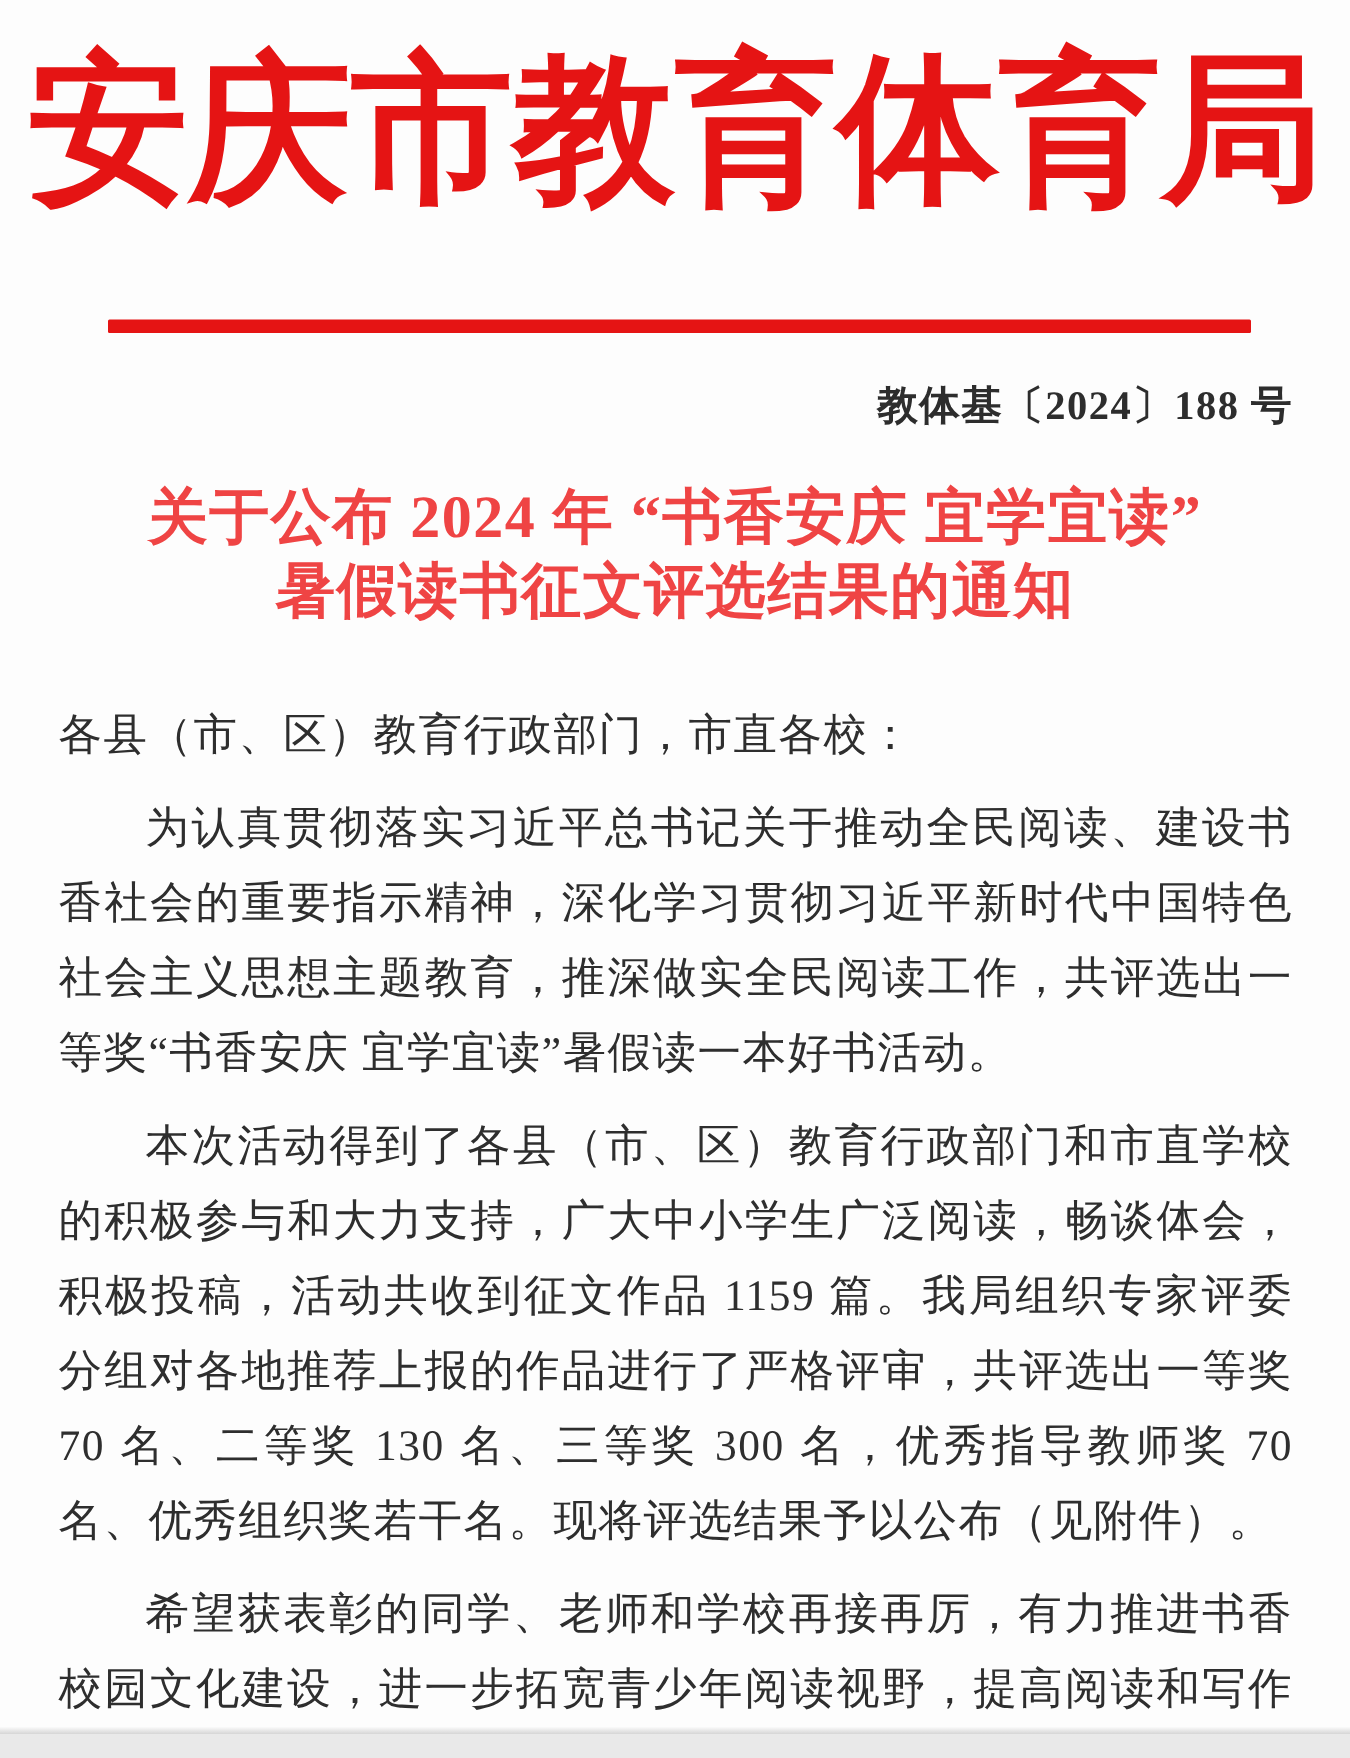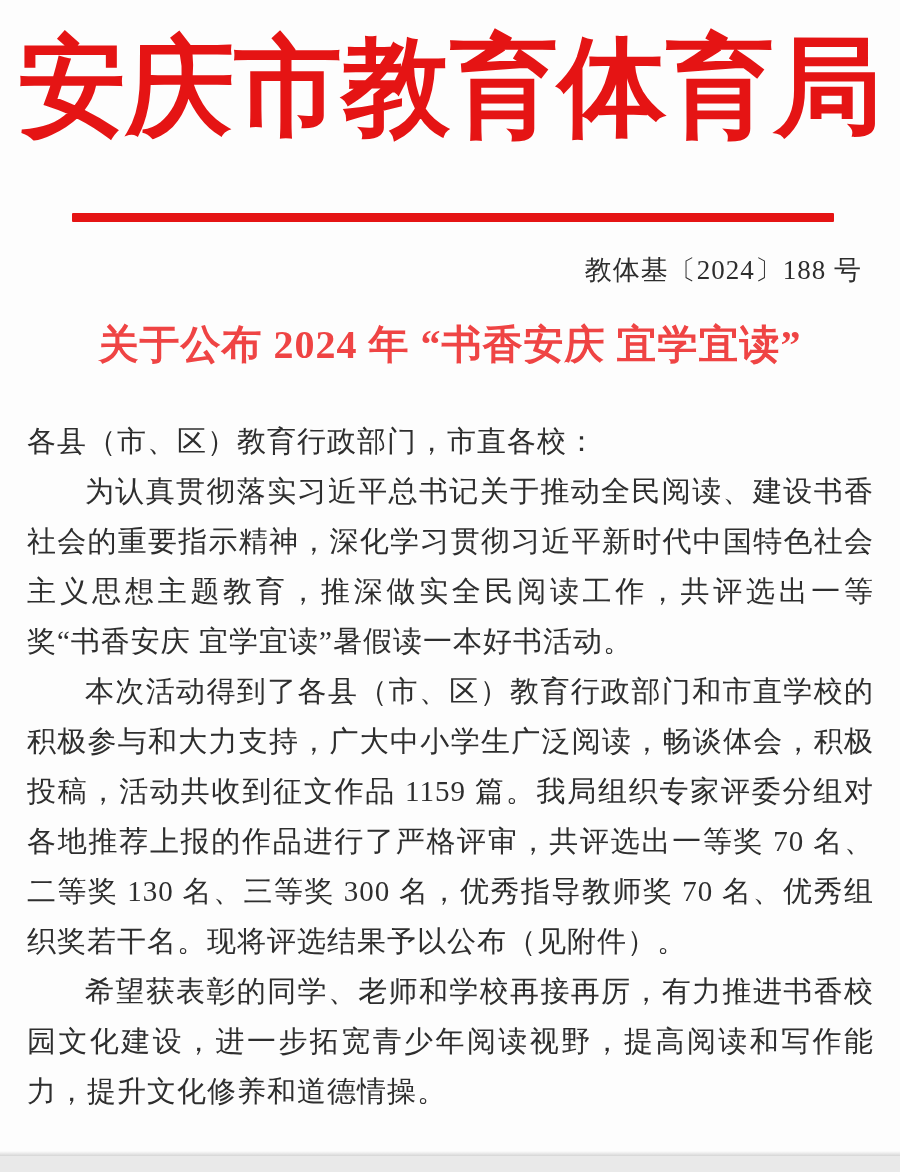--- a/index.html
+++ b/index.html
@@ -36,20 +36,21 @@
   }
   
   .doc-number {
     margin-top: 33px;
     padding-right: 38px;
     text-align: right;
     font-size: 27px;
     line-height: 31px;
     color: #2d2d2d;
     letter-spacing: 1px;
+    font-weight: bold;
   }
   
   .title {
     margin-top: 34px;
     text-align: center;
     font-size: 40px;
     line-height: 49px;
     font-weight: 700;
     color: #ef4444;
     letter-spacing: 1px;
@@ -58,21 +59,21 @@
   .body-text {
     margin: 47px 26px 0 27px;
     font-size: 29px;
     line-height: 50px;
     text-align: justify;
     text-justify: inter-character;
     color: #2e2e2e;
     letter-spacing: 1px;
   }
   .body-text p {
-    margin: 0;
+    margin: 12px;
     padding: 0;
   }
   .body-text p.para {
     text-indent: 2em;
   }
   
   .scan-edge {
     position: absolute;
     left: 0;
     right: 0;
@@ -88,20 +89,21 @@
 <div class="page">
 
   <h1 class="agency" style="color: rgb(229, 20, 20);">安庆市教育体育局</h1>
 
   <div class="red-line" style="background: rgb(229, 20, 20);"></div>
 
   <div class="doc-number">教体基〔2024〕188 号</div>
 
   <div class="title">
     <div>关于公布 2024 年 “书香安庆 宜学宜读”</div>
+    <div>暑假读书征文评选结果的通知</div>
   </div>
 
   <div class="body-text">
     <p class="salutation">各县（市、区）教育行政部门，市直各校：</p>
     <p class="para">为认真贯彻落实习近平总书记关于推动全民阅读、建设书香社会的重要指示精神，深化学习贯彻习近平新时代中国特色社会主义思想主题教育，推深做实全民阅读工作，共评选出一等奖“书香安庆 宜学宜读”暑假读一本好书活动。</p>
     <p class="para">本次活动得到了各县（市、区）教育行政部门和市直学校的积极参与和大力支持，广大中小学生广泛阅读，畅谈体会，积极投稿，活动共收到征文作品 1159 篇。我局组织专家评委分组对各地推荐上报的作品进行了严格评审，共评选出一等奖 70 名、二等奖 130 名、三等奖 300 名，优秀指导教师奖 70 名、优秀组织奖若干名。现将评选结果予以公布（见附件）。</p>
     <p class="para">希望获表彰的同学、老师和学校再接再厉，有力推进书香校园文化建设，进一步拓宽青少年阅读视野，提高阅读和写作能力，提升文化修养和道德情操。</p>
   </div>
 
   <div class="scan-edge"></div>

